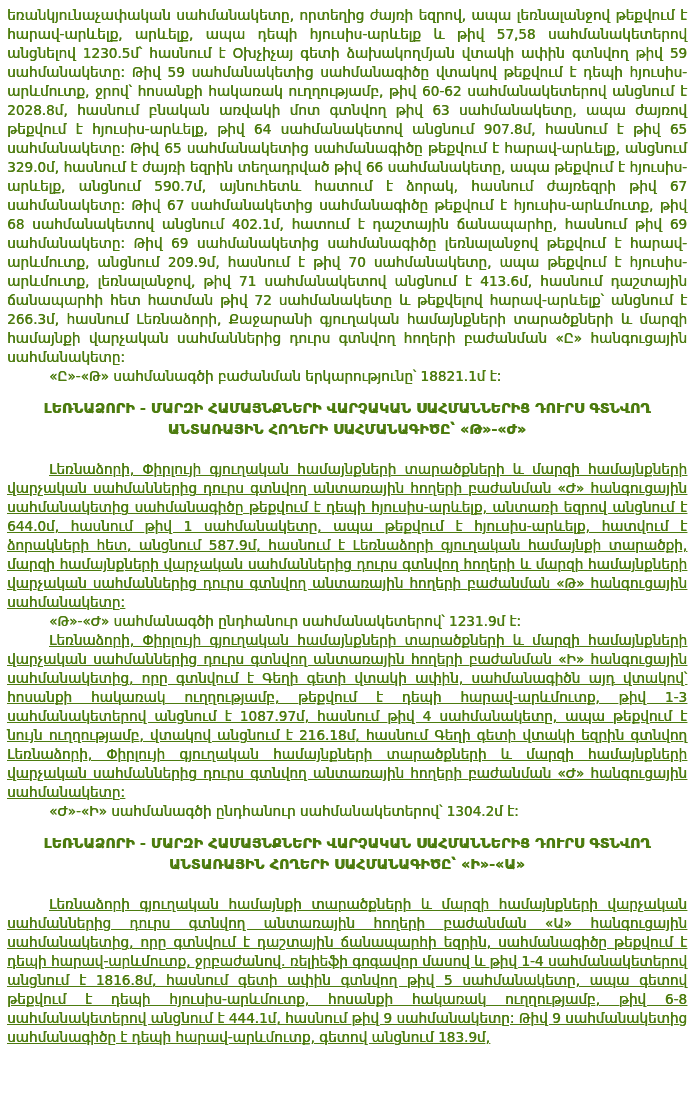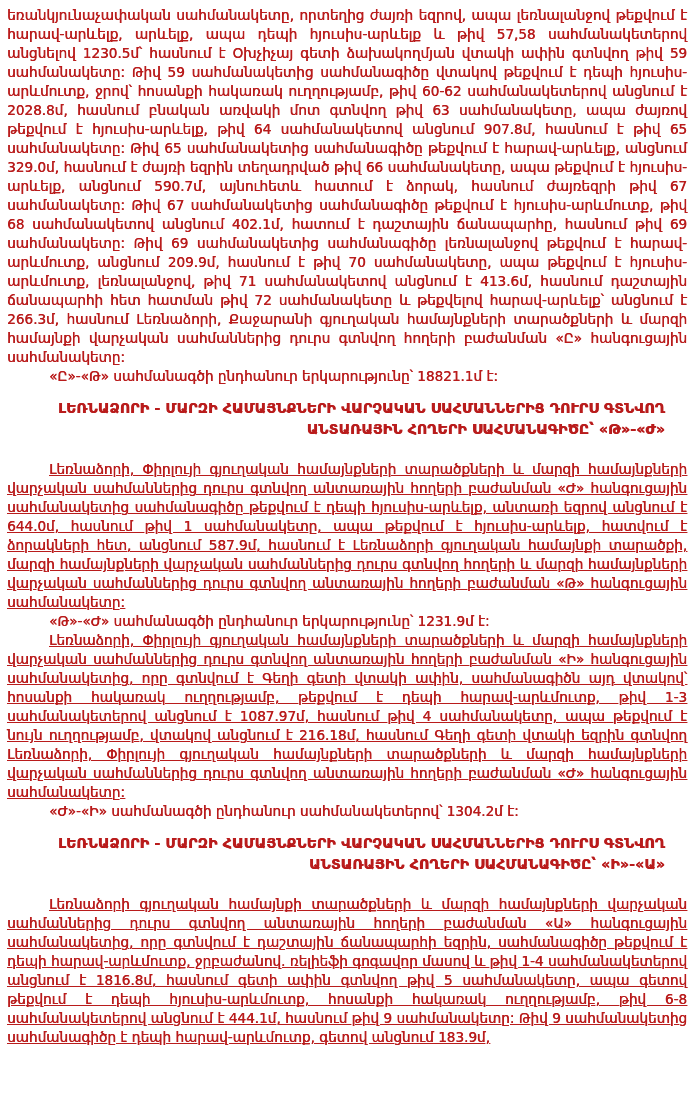--- a/index.html
+++ b/index.html
@@ -13,61 +13,61 @@
     overflow: hidden;
   }
   .page {
     box-sizing: border-box;
     width: 695px;
     height: 1100px;
     padding: 6px 8px 0 7px;
     font-family: "DejaVu Sans", sans-serif;
     font-size: 13.6px;
     line-height: 19px;
-    color: #b91c1c;
+    color: #4d7c0f;
     text-align: justify;
     
     text-shadow: 0.45px 0 0 currentColor;
   }
   p.para {
     margin: 0;
   }
   p.para.indent {
     text-indent: 42px;
     text-decoration: underline;
   }
   p.len {
     margin: 0;
     text-align: left;
     text-indent: 42px;
   }
   h2.hd {
     font-size: 14px;
     line-height: 21px;
     font-weight: bold;
-    text-align: right;
+    text-align: center;
     margin: 12px 22px 20px 22px;
     text-shadow: 0.55px 0 0 currentColor;
     letter-spacing: 0.2px;
   }
 </style>
 </head>
 <body>
 
 <div class="page">
 
   <p class="para">եռանկյունաչափական սահմանակետը, որտեղից ժայռի եզրով, ապա լեռնալանջով թեքվում է հարավ-արևելք, արևելք, ապա դեպի հյուսիս-արևելք և թիվ 57,58 սահմանակետերով անցնելով 1230.5մ՝ հասնում է Օխչիչայ գետի ձախակողմյան վտակի ափին գտնվող թիվ 59 սահմանակետը: Թիվ 59 սահմանակետից սահմանագիծը վտակով թեքվում է դեպի հյուսիս-արևմուտք, ջրով՝ հոսանքի հակառակ ուղղությամբ, թիվ 60-62 սահմանակետերով անցնում է 2028.8մ, հասնում բնական առվակի մոտ գտնվող թիվ 63 սահմանակետը, ապա ժայռով թեքվում է հյուսիս-արևելք, թիվ 64 սահմանակետով անցնում 907.8մ, հասնում է թիվ 65 սահմանակետը: Թիվ 65 սահմանակետից սահմանագիծը թեքվում է հարավ-արևելք, անցնում 329.0մ, հասնում է ժայռի եզրին տեղադրված թիվ 66 սահմանակետը, ապա թեքվում է հյուսիս-արևելք, անցնում 590.7մ, այնուհետև հատում է ձորակ, հասնում ժայռեզրի թիվ 67 սահմանակետը: Թիվ 67 սահմանակետից սահմանագիծը թեքվում է հյուսիս-արևմուտք, թիվ 68 սահմանակետով անցնում 402.1մ, հատում է դաշտային ճանապարհը, հասնում թիվ 69 սահմանակետը: Թիվ 69 սահմանակետից սահմանագիծը լեռնալանջով թեքվում է հարավ-արևմուտք, անցնում 209.9մ, հասնում է թիվ 70 սահմանակետը, ապա թեքվում է հյուսիս-արևմուտք, լեռնալանջով, թիվ 71 սահմանակետով անցնում է 413.6մ, հասնում դաշտային ճանապարհի հետ հատման թիվ 72 սահմանակետը և թեքվելով հարավ-արևելք՝ անցնում է 266.3մ, հասնում Լեռնաձորի, Քաջարանի գյուղական համայնքների տարածքների և մարզի համայնքի վարչական սահմաններից դուրս գտնվող հողերի բաժանման «Ը» հանգուցային սահմանակետը:</p>
 
-  <p class="len">«Ը»-«Թ» սահմանագծի ընդհանուր երկարությունը՝  18821.1մ է:</p>
+  <p class="len">«Ը»-«Թ» սահմանագծի բաժանման երկարությունը՝  18821.1մ է:</p>
 
   <h2 class="hd">ԼԵՌՆԱՁՈՐԻ - ՄԱՐԶԻ ՀԱՄԱՅՆՔՆԵՐԻ ՎԱՐՉԱԿԱՆ ՍԱՀՄԱՆՆԵՐԻՑ ԴՈՒՐՍ ԳՏՆՎՈՂ ԱՆՏԱՌԱՅԻՆ ՀՈՂԵՐԻ ՍԱՀՄԱՆԱԳԻԾԸ՝ «Թ»-«Ժ»</h2>
 
   <p class="para indent">Լեռնաձորի, Փիրլույի գյուղական համայնքների տարածքների և մարզի համայնքների վարչական սահմաններից դուրս գտնվող անտառային հողերի բաժանման «Ժ» հանգուցային սահմանակետից սահմանագիծը թեքվում է դեպի հյուսիս-արևելք, անտառի եզրով անցնում է 644.0մ, հասնում թիվ 1 սահմանակետը, ապա թեքվում է հյուսիս-արևելք, հատվում է ձորակների հետ, անցնում 587.9մ, հասնում է Լեռնաձորի գյուղական համայնքի տարածքի, մարզի համայնքների վարչական սահմաններից դուրս գտնվող հողերի և մարզի համայնքների վարչական սահմաններից դուրս գտնվող անտառային հողերի բաժանման «Թ» հանգուցային սահմանակետը:</p>
 
-  <p class="len">«Թ»-«Ժ» սահմանագծի ընդհանուր երկարությունը՝  1231.9մ է:</p>
+  <p class="len">«Թ»-«Ժ» սահմանագծի ընդհանուր սահմանակետերով՝  1231.9մ է:</p>
 
 
   <p class="para indent">Լեռնաձորի, Փիրլույի գյուղական համայնքների տարածքների և մարզի համայնքների վարչական սահմաններից դուրս գտնվող անտառային հողերի բաժանման «Ի» հանգուցային սահմանակետից, որը գտնվում է Գեղի գետի վտակի ափին, սահմանագիծն այդ վտակով՝ հոսանքի հակառակ ուղղությամբ, թեքվում է դեպի հարավ-արևմուտք, թիվ 1-3 սահմանակետերով անցնում է 1087.97մ, հասնում թիվ 4 սահմանակետը, ապա թեքվում է նույն ուղղությամբ, վտակով անցնում է 216.18մ, հասնում Գեղի գետի վտակի եզրին գտնվող Լեռնաձորի, Փիրլույի գյուղական համայնքների տարածքների և մարզի համայնքների վարչական սահմաններից դուրս գտնվող անտառային հողերի բաժանման «Ժ» հանգուցային սահմանակետը:</p>
 
   <p class="len">«Ժ»-«Ի» սահմանագծի ընդհանուր սահմանակետերով՝  1304.2մ է:</p>
 
   <h2 class="hd">ԼԵՌՆԱՁՈՐԻ - ՄԱՐԶԻ ՀԱՄԱՅՆՔՆԵՐԻ ՎԱՐՉԱԿԱՆ ՍԱՀՄԱՆՆԵՐԻՑ ԴՈՒՐՍ ԳՏՆՎՈՂ ԱՆՏԱՌԱՅԻՆ ՀՈՂԵՐԻ ՍԱՀՄԱՆԱԳԻԾԸ՝ «Ի»-«Ա»</h2>
 
   <p class="para indent">Լեռնաձորի գյուղական համայնքի տարածքների և մարզի համայնքների վարչական սահմաններից դուրս գտնվող անտառային հողերի բաժանման «Ա» հանգուցային սահմանակետից, որը գտնվում է դաշտային ճանապարհի եզրին, սահմանագիծը թեքվում է դեպի հարավ-արևմուտք, ջրբաժանով. ռելիեֆի գոգավոր մասով և թիվ 1-4 սահմանակետերով անցնում է 1816.8մ, հասնում գետի ափին գտնվող թիվ 5 սահմանակետը, ապա գետով թեքվում է դեպի հյուսիս-արևմուտք, հոսանքի հակառակ ուղղությամբ, թիվ 6-8 սահմանակետերով անցնում է 444.1մ, հասնում թիվ 9 սահմանակետը: Թիվ 9 սահմանակետից սահմանագիծը է դեպի հարավ-արևմուտք, գետով անցնում 183.9մ,</p>
 

